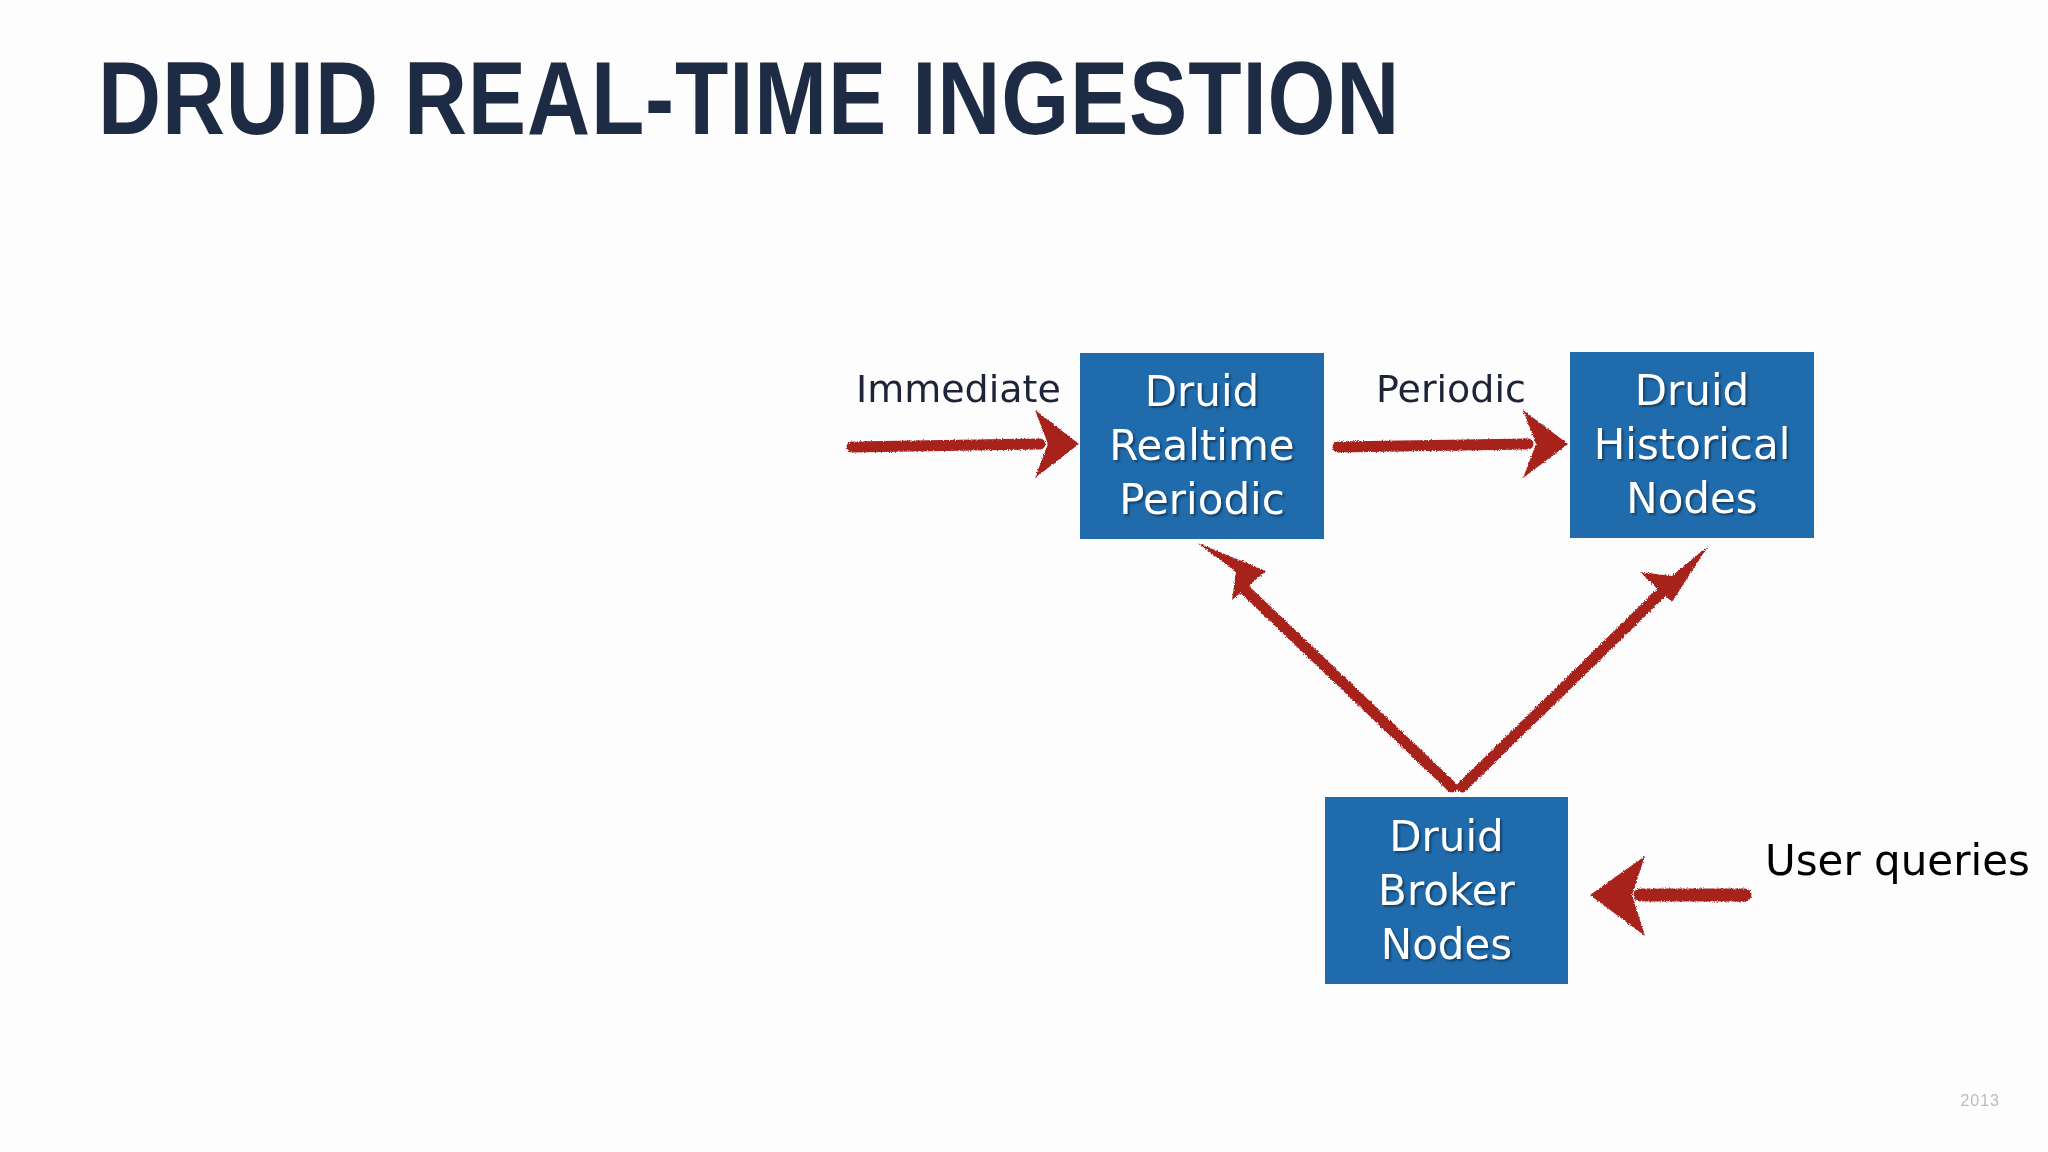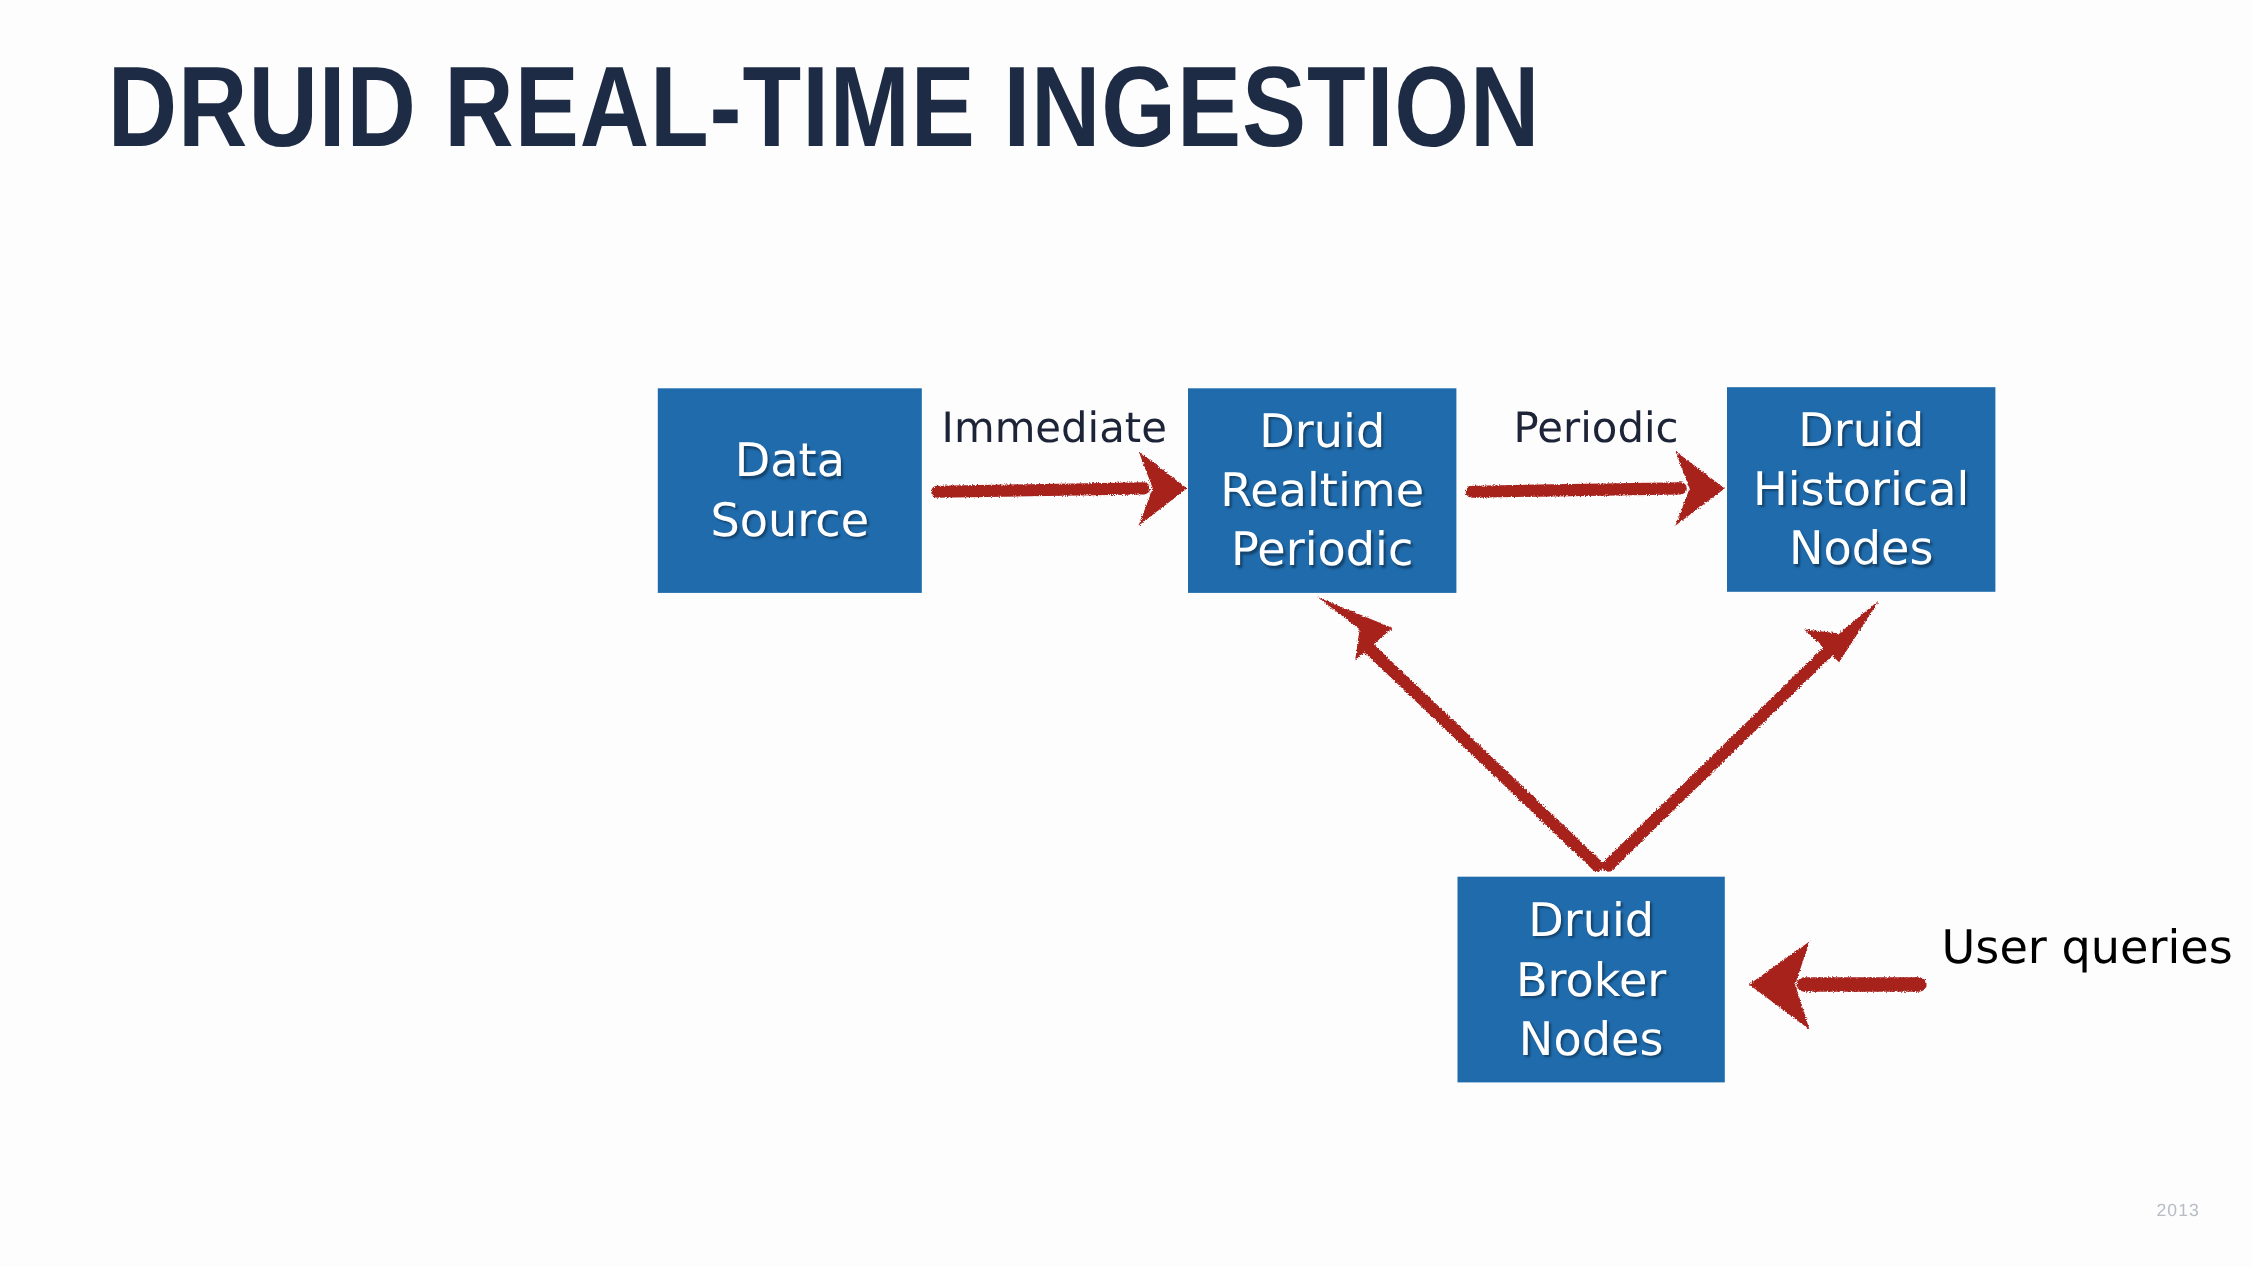--- a/index.html
+++ b/index.html
@@ -140,24 +140,20 @@
       <path d="M 1462 787 L 1666 588" stroke="#a8201f" stroke-width="11" fill="none" stroke-linecap="round"></path>
       <path d="M 1708 546 L 1672 602 L 1640 572 L 1672 576 Z" fill="#a8201f"></path>
     </g>
 
     <g filter="url(#rough)">
       <path d="M 1745 895 L 1640 895" stroke="#a8201f" stroke-width="13" fill="none" stroke-linecap="round"></path>
       <path d="M 1645 856 L 1590 895 L 1645 936 L 1632 895 Z" fill="#a8201f"></path>
     </g>
   </svg>
 
-  <div id="box-data-source" class="node-box">
-    <span class="node-line">Data</span>
-    <span class="node-line">Source</span>
-  </div>
 
   <div id="box-realtime" class="node-box">
     <span class="node-line">Druid</span>
     <span class="node-line">Realtime</span>
     <span class="node-line">Periodic</span>
   </div>
 
   <div id="box-historical" class="node-box">
     <span class="node-line">Druid</span>
     <span class="node-line">Historical</span>

